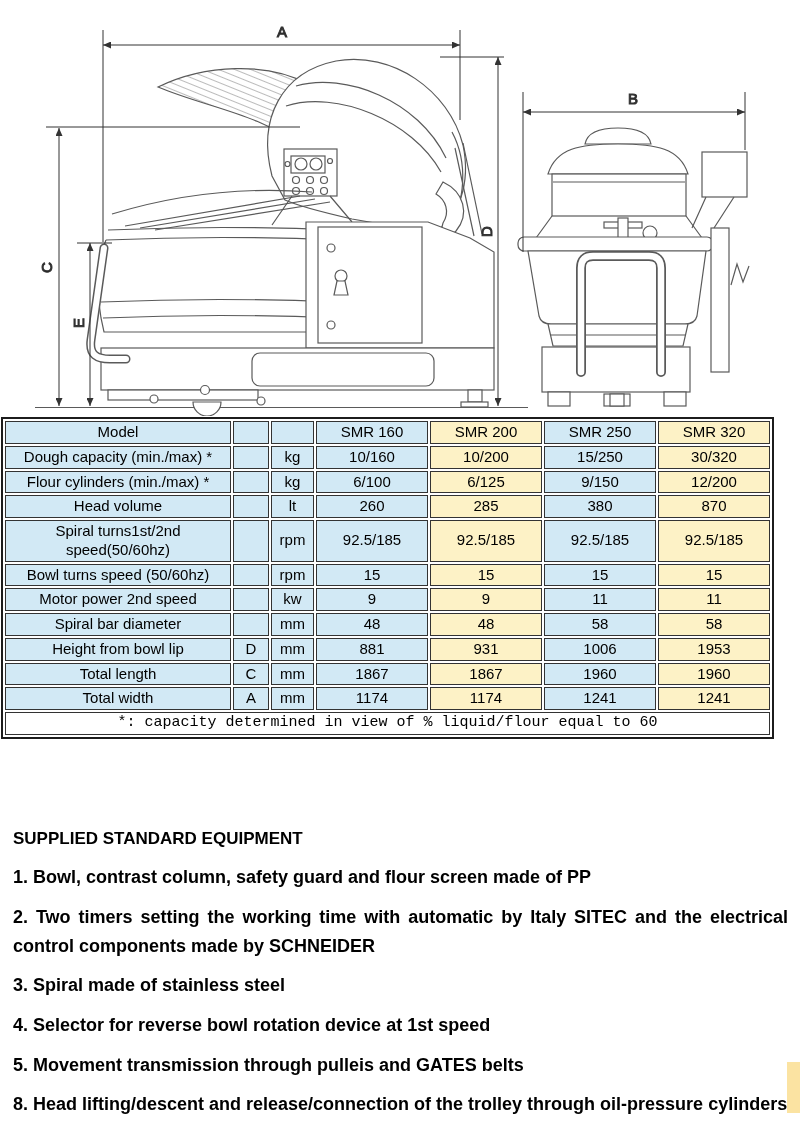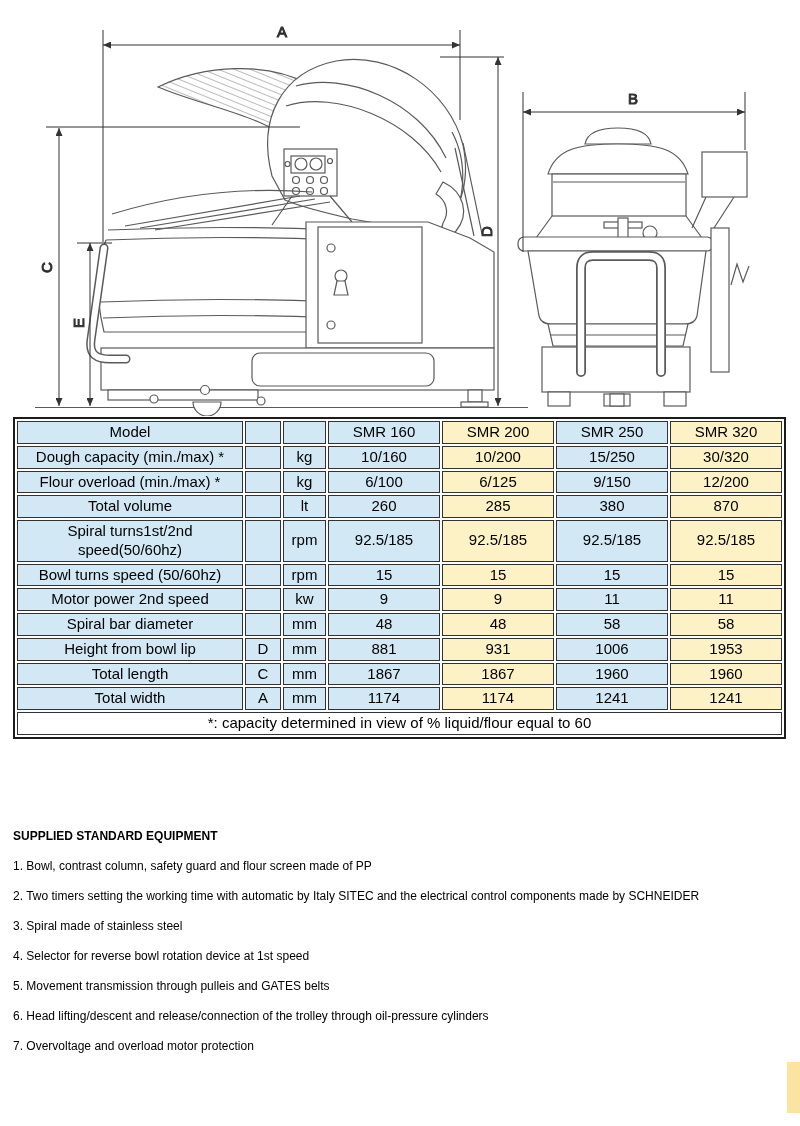--- a/index.html
+++ b/index.html
@@ -14,42 +14,43 @@
   html,body{margin:0;padding:0;}
   body{
     width:800px;height:1126px;position:relative;overflow:hidden;
     background:#ffffff;color:#000;
     font-family:"Liberation Sans", sans-serif;
   }
   .diagram-area{position:absolute;left:0;top:0;width:800px;height:416px;}
   svg text{font-family:"Liberation Sans", sans-serif;font-size:15px;fill:#222;}
 
   table.spec-table{
-    position:absolute;left:13px;top:417px;width:773px;
+    position:absolute;left:1px;top:417px;width:773px;
     border-collapse:separate;border-spacing:2px;
     border:2px solid var(--border);
     background:#ffffff;table-layout:fixed;
     font-size:15px;
   }
   table.spec-table td{
     border:1px solid #333;
     text-align:center;vertical-align:middle;
     padding:1px 2px;height:22px;line-height:1.25;
     white-space:pre-line;overflow:hidden;
   }
   td.c-blue{background:var(--cell-blue);}
   td.c-yellow{background:var(--cell-yellow);}
   td.c-white{background:#ffffff;}
-  td.footnote{height:22px;}
+  td.footnote{height:22px;font-family:Liberation Mono, monospace;}
 
   .equipment{position:absolute;left:13px;top:829px;width:775px;}
-  .equipment-title{font-weight:bold;font-size:12px;margin:0 0 14px 0;}
+  .equipment-title{font-weight:bold;font-size:17px;margin:0 0 14px 0;}
   .equipment-item{
-    font-size:12px;line-height:1.62;margin:0 0 10.5px 0;
+    font-size:18px;line-height:1.62;margin:0 0 10.5px 0;
     text-align:justify;
+    font-weight:bold;
   }
   .highlight-patch{
     position:absolute;left:787px;top:1062px;width:13px;height:51px;
     background:var(--accent-patch);
   }
 </style>
 </head>
 <body>
 
 <div class="diagram-area">
@@ -230,30 +231,30 @@
       <tr>
         <td class="c-blue">Dough capacity (min./max) *</td>
         <td class="c-blue"></td>
         <td class="c-blue">kg</td>
         <td class="c-blue">10/160</td>
         <td class="c-yellow">10/200</td>
         <td class="c-blue">15/250</td>
         <td class="c-yellow">30/320</td>
       </tr>
       <tr>
-        <td class="c-blue">Flour overload (min./max) *</td>
+        <td class="c-blue">Flour cylinders (min./max) *</td>
         <td class="c-blue"></td>
         <td class="c-blue">kg</td>
         <td class="c-blue">6/100</td>
         <td class="c-yellow">6/125</td>
         <td class="c-blue">9/150</td>
         <td class="c-yellow">12/200</td>
       </tr>
       <tr>
-        <td class="c-blue">Total volume</td>
+        <td class="c-blue">Head volume</td>
         <td class="c-blue"></td>
         <td class="c-blue">lt</td>
         <td class="c-blue">260</td>
         <td class="c-yellow">285</td>
         <td class="c-blue">380</td>
         <td class="c-yellow">870</td>
       </tr>
       <tr>
         <td class="c-blue">Spiral turns1st/2nd
 speed(50/60hz)</td>
@@ -325,18 +326,18 @@
 </table>
 
 <div class="equipment">
   <div class="equipment-title">SUPPLIED STANDARD EQUIPMENT</div>
   <div>
       <div class="equipment-item">1. Bowl, contrast column, safety guard and flour screen made of PP</div>
       <div class="equipment-item">2. Two timers setting the working time with automatic by Italy SITEC and the electrical control components made by SCHNEIDER</div>
       <div class="equipment-item">3. Spiral made of  stainless steel</div>
       <div class="equipment-item">4. Selector for reverse bowl rotation device at 1st speed</div>
       <div class="equipment-item">5. Movement transmission through pulleis and  GATES belts</div>
-      <div class="equipment-item">6. Head lifting/descent and release/connection of the trolley through oil-pressure cylinders</div>
+      <div class="equipment-item">8. Head lifting/descent and release/connection of the trolley through oil-pressure cylinders</div>
       <div class="equipment-item">7. Overvoltage and overload motor protection</div>
     </div>
 </div>
 
 <div class="highlight-patch"></div>
 
 </body></html>

